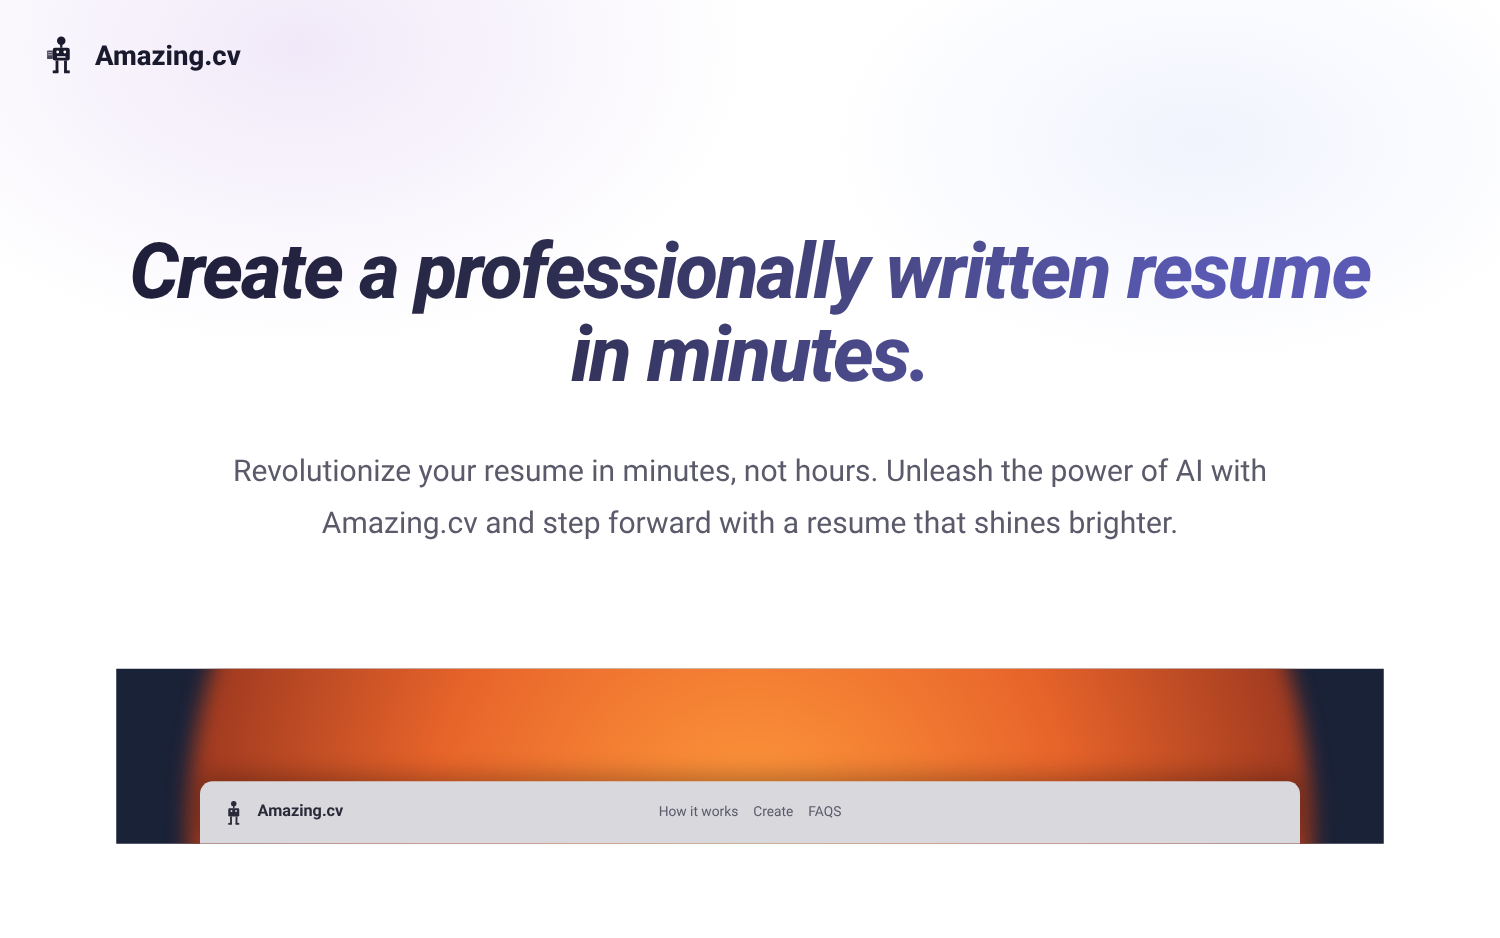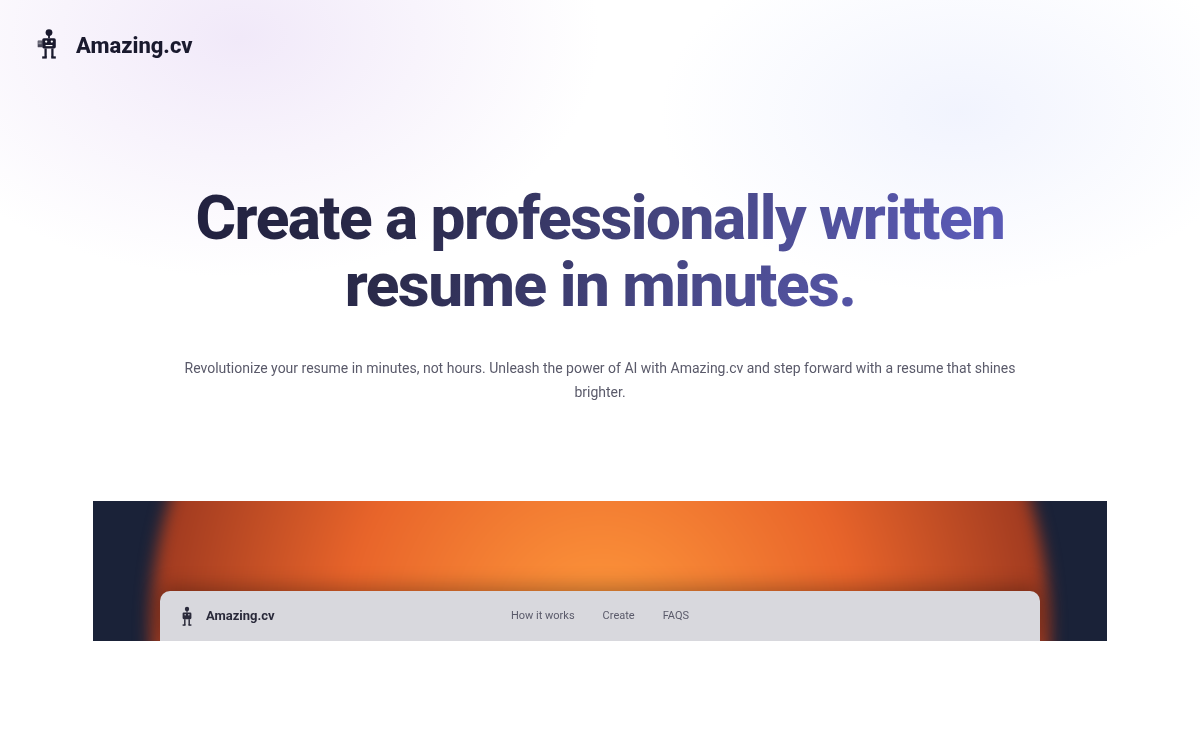--- a/index.html
+++ b/index.html
@@ -60,23 +60,24 @@
       font-size: 62px;
       font-weight: 800;
       line-height: 1.08;
       background: linear-gradient(110deg, #1e1e3a 0%, #2a2a4a 30%, #4a4a8a 60%, #5a5ab5 85%);
       -webkit-background-clip: text;
       background-clip: text;
       -webkit-text-fill-color: transparent;
       color: #2a2a5a;
       margin-bottom: 38px;
       letter-spacing: -1.5px;
+      font-style: italic;
     }
     .hero-subtitle {
-      font-size: 14px;
+      font-size: 24px;
       color: #5a5a6a;
       line-height: 1.7;
       max-width: 870px;
       margin: 0 auto 55px;
     }
     .cta-button {
       display: inline-block;
       background: #6464e5;
       color: #ffffff;
       font-size: 18px;
@@ -130,21 +131,21 @@
       width: 20px;
       height: 20px;
     }
     .preview-brand {
       font-size: 13px;
       font-weight: 700;
       color: #2a2a3a;
     }
     .preview-nav {
       display: flex;
-      gap: 28px;
+      gap: 12px;
       margin-left: auto;
       margin-right: auto;
       position: absolute;
       left: 50%;
       transform: translateX(-50%);
     }
     .preview-nav-item {
       font-size: 11px;
       color: #5a5a6a;
       cursor: pointer;

